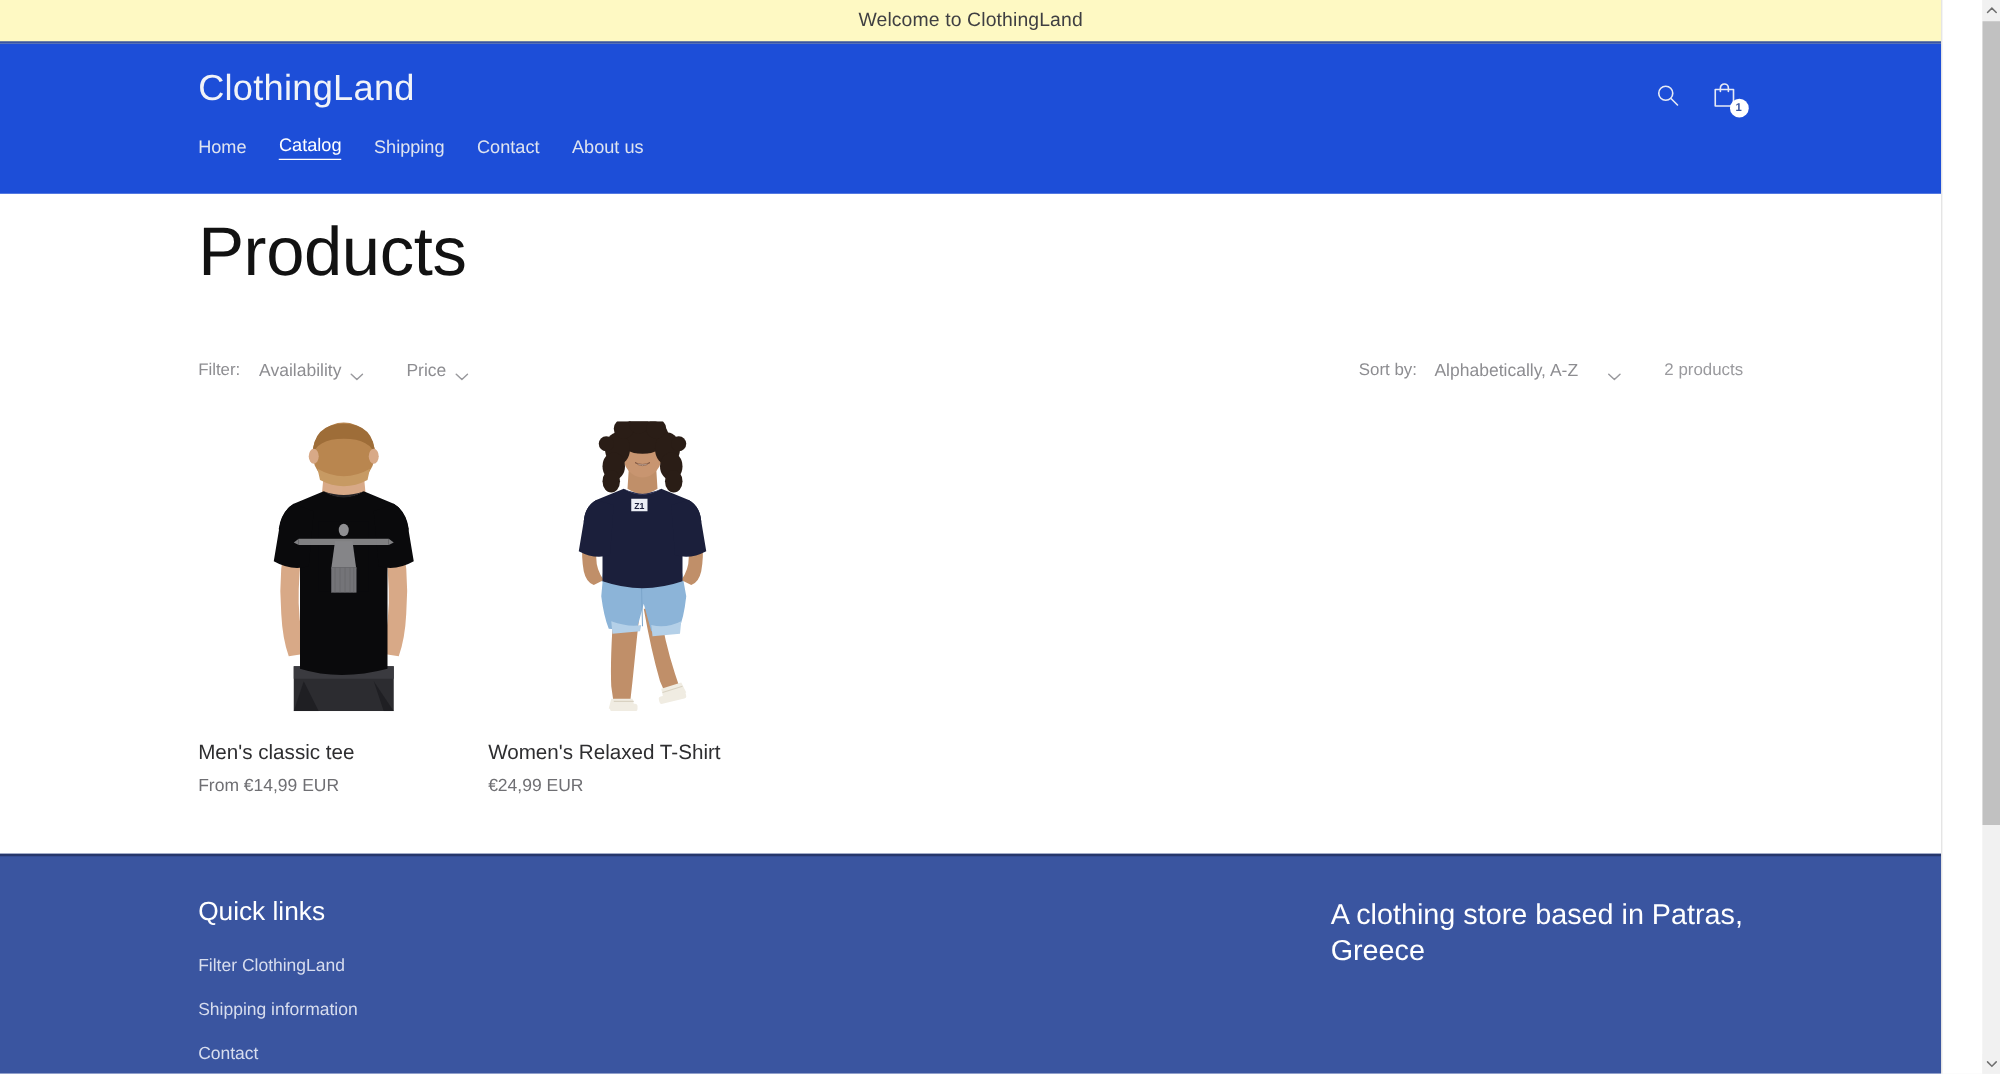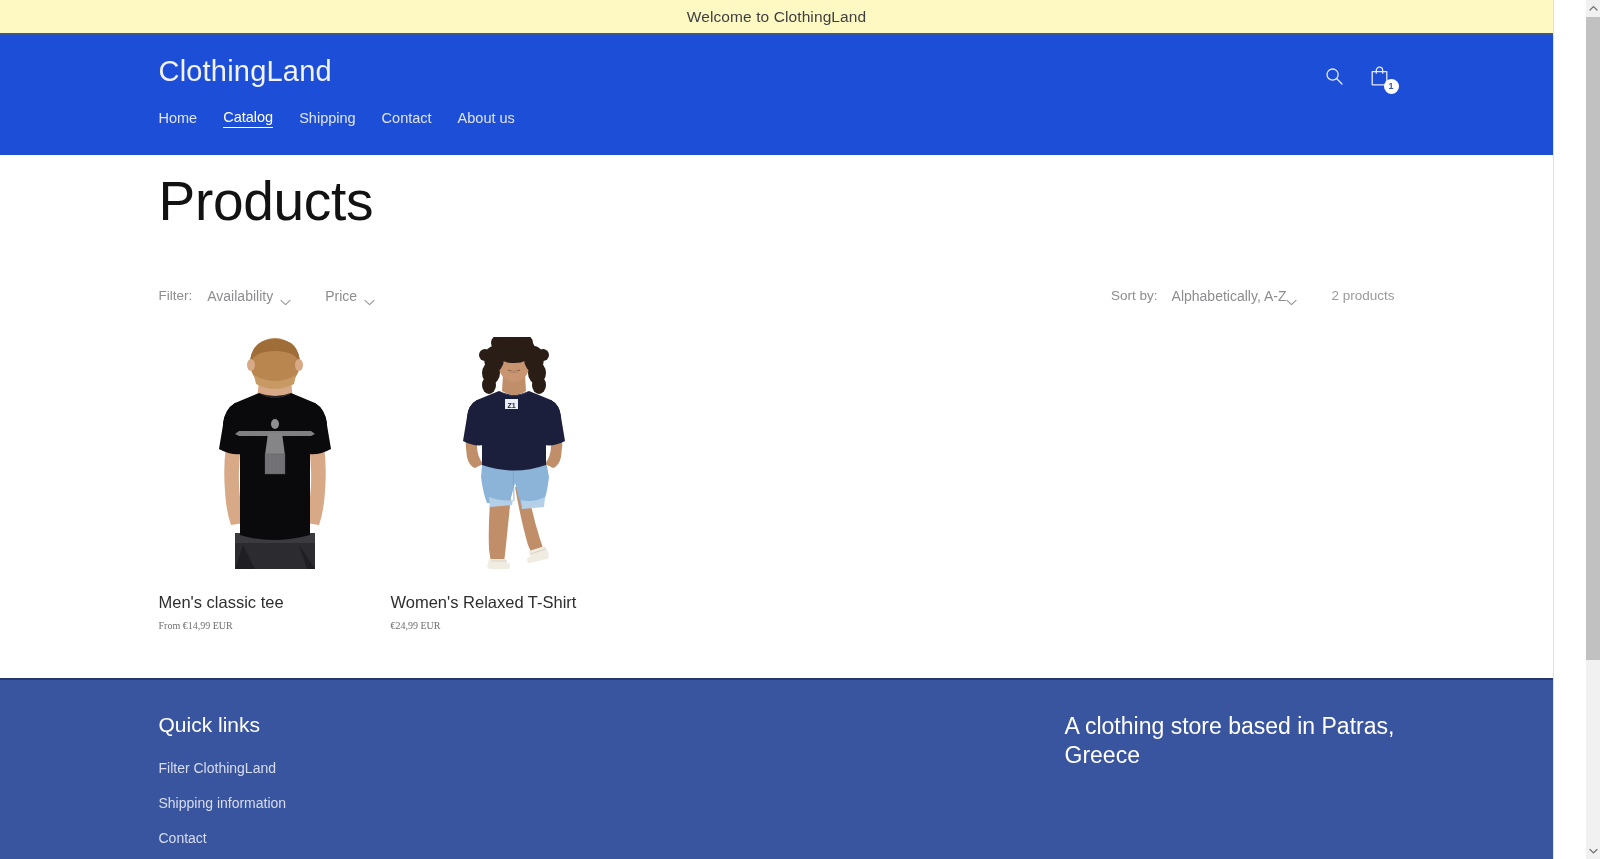--- a/index.html
+++ b/index.html
@@ -169,21 +169,21 @@
     display: inline-block;
   }
   .sort-label {
     font-size: 13.5px;
     color: #8d8d91;
     margin-right: 14px;
   }
   .sort-select {
     display: flex;
     align-items: center;
-    gap: 0;
+    gap: 24px;
     cursor: pointer;
     margin-right: 34px;
   }
   .sort-value {
     font-size: 14px;
     color: #8d8d91;
   }
   .product-count {
     font-size: 13.5px;
     color: #9a9a9e;
@@ -211,23 +211,22 @@
     justify-content: center;
   }
   .card-title {
     margin-top: 23px;
     font-size: 16.5px;
     color: #2e2e30;
     line-height: 1.3;
   }
   .card-price {
     margin-top: 7px;
-    font-size: 10px;
+    font-size: 14px;
     color: #6f6f73;
-    font-family: Liberation Serif, serif;
   }
 
   
   .photo { display:block; }
 
   
   .footer {
     margin-top: 47px;
     background: #3a55a0;
     border-top: 2px solid #26376c;

